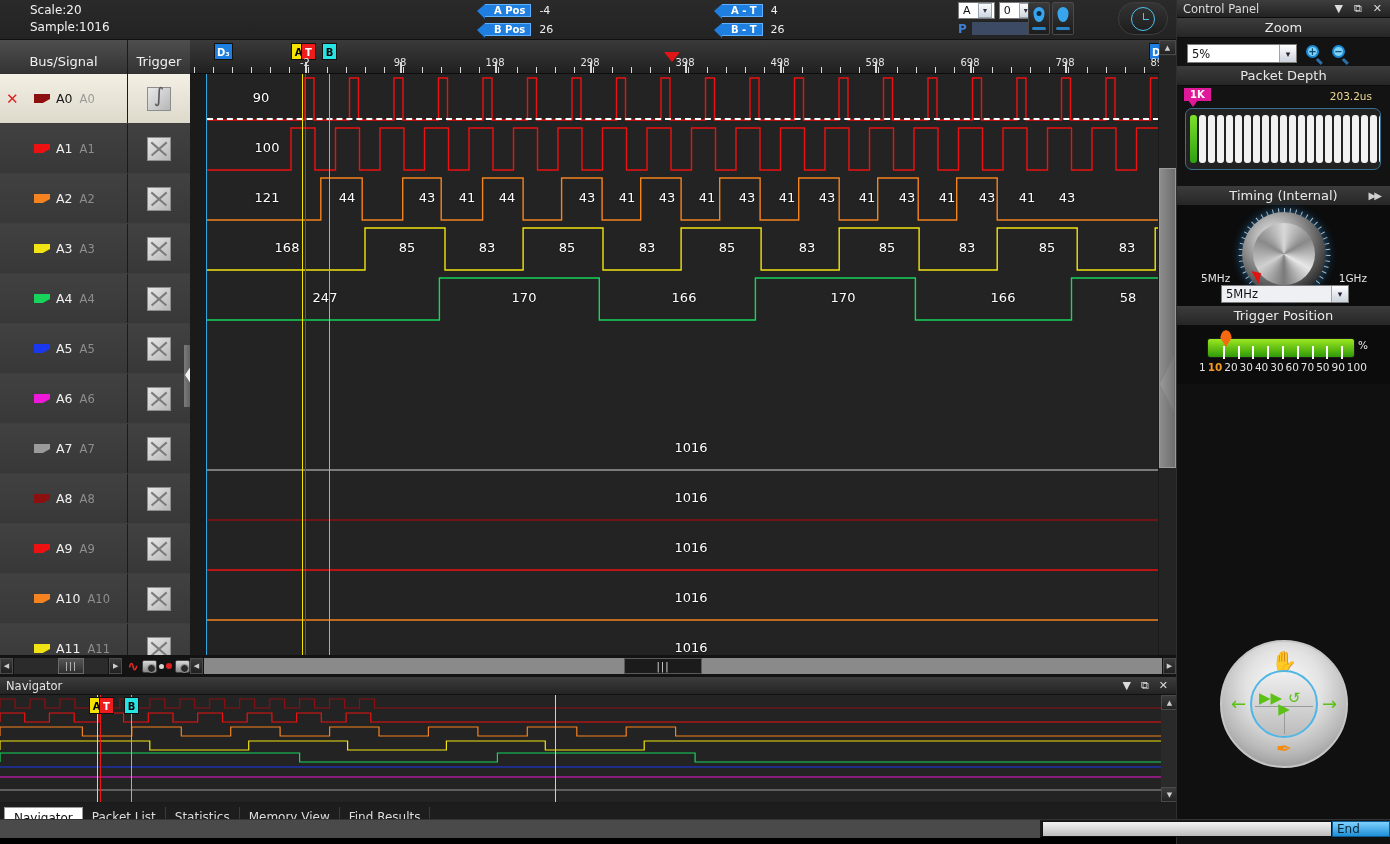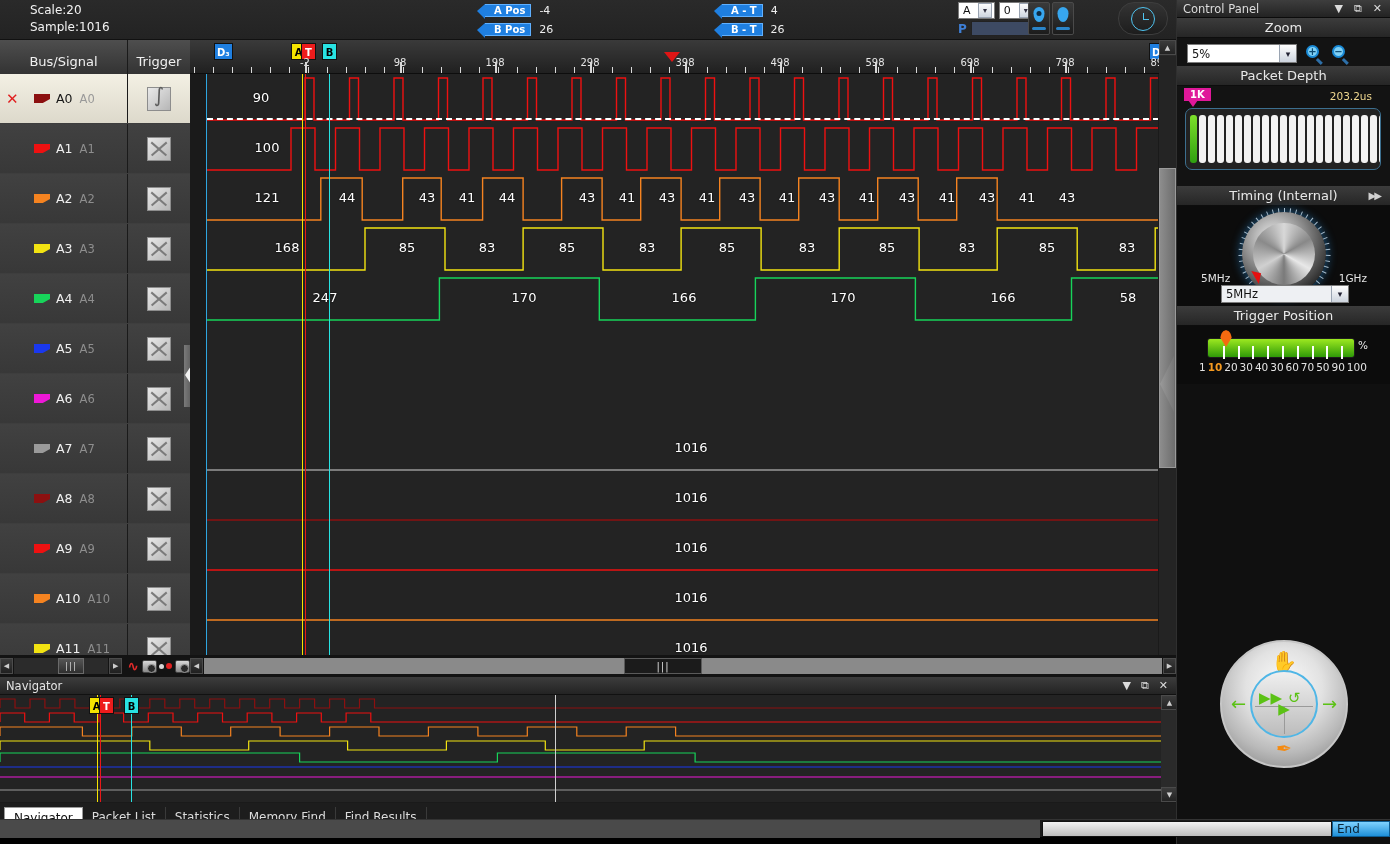--- a/index.html
+++ b/index.html
@@ -926,21 +926,21 @@
       <div class="mk mk-b" style="left: 124px;">B</div>
     </div>
   <div id="navvs">
     <div class="vs-btn">▲</div>
     <div class="vs-btn" style="position:absolute;bottom:0;left:0">▼</div>
   </div>
   <div id="navtabs">
       <div class="ntab active">Navigator</div>
       <div class="ntab">Packet List</div>
       <div class="ntab">Statistics</div>
-      <div class="ntab">Memory Find</div>
+      <div class="ntab">Memory View</div>
       <div class="ntab">Find Results</div>
     </div>
 </div>
 <div id="nav-bottom-strip"></div>
 
 <div id="cpanel">
   <div id="cp-title">
     <span class="t">Control Panel</span>
     <span class="ctl">
       <span>▼</span>

